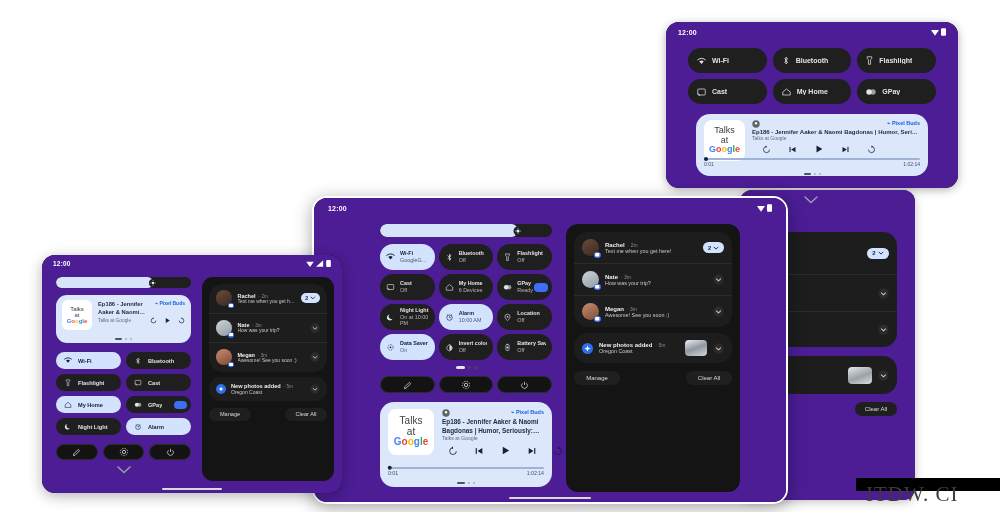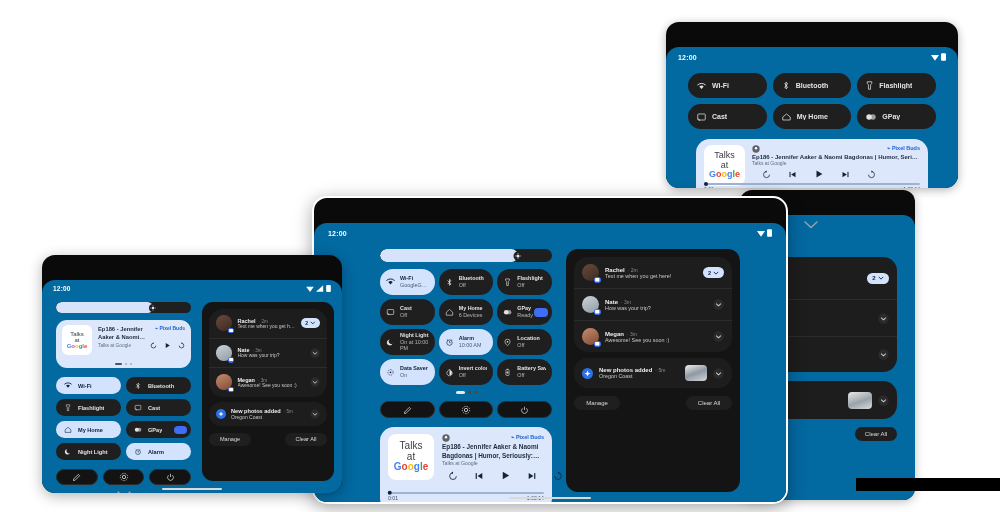--- a/index.html
+++ b/index.html
@@ -6,21 +6,21 @@
   html, body {
     width: 1000px; height: 512px;
     background: #ffffff;
     font-family: "Liberation Sans", sans-serif;
     overflow: hidden;
   }
   #stage { position: relative; width: 1000px; height: 512px; background: #fff; }
 
   
   .device { position: absolute; background: #0a0a0a; }
-  .screen { position: absolute; inset: 0; background: #0369a1; overflow: hidden; margin-top: 25px; }
+  .screen { position: absolute; inset: 0; background: #4c1d95; overflow: hidden; }
 
   .statusbar { display: flex; justify-content: space-between; align-items: center; color: #fff; }
   .sb-time { font-weight: 700; letter-spacing: .2px; }
   .sb-icons { display: flex; align-items: center; gap: 2px; }
 
   .ico { display: inline-block; }
   .ico svg { display: block; }
 
   
   .tile {
@@ -956,13 +956,14 @@
           <div class="pill-btn" style="width:42px;height:13px;font-size:5.6px;">Manage</div>
           <div class="pill-btn" style="width:42px;height:13px;font-size:5.6px;">Clear All</div>
         </div>
       </div>
 
       <div class="handle" style="left:50%; transform:translateX(-50%); bottom:3px; width:60px; height:2.5px;"></div>
     </div>
   </div>
 
   <div class="wm-bar" style="left:856px; top:478px; width:144px; height:13px;"></div>
+  <div class="watermark" style="left:866px; top:482px; font-size:21px; letter-spacing:1px;">ITDW. CI</div>
 </div>
 
 </body></html>

